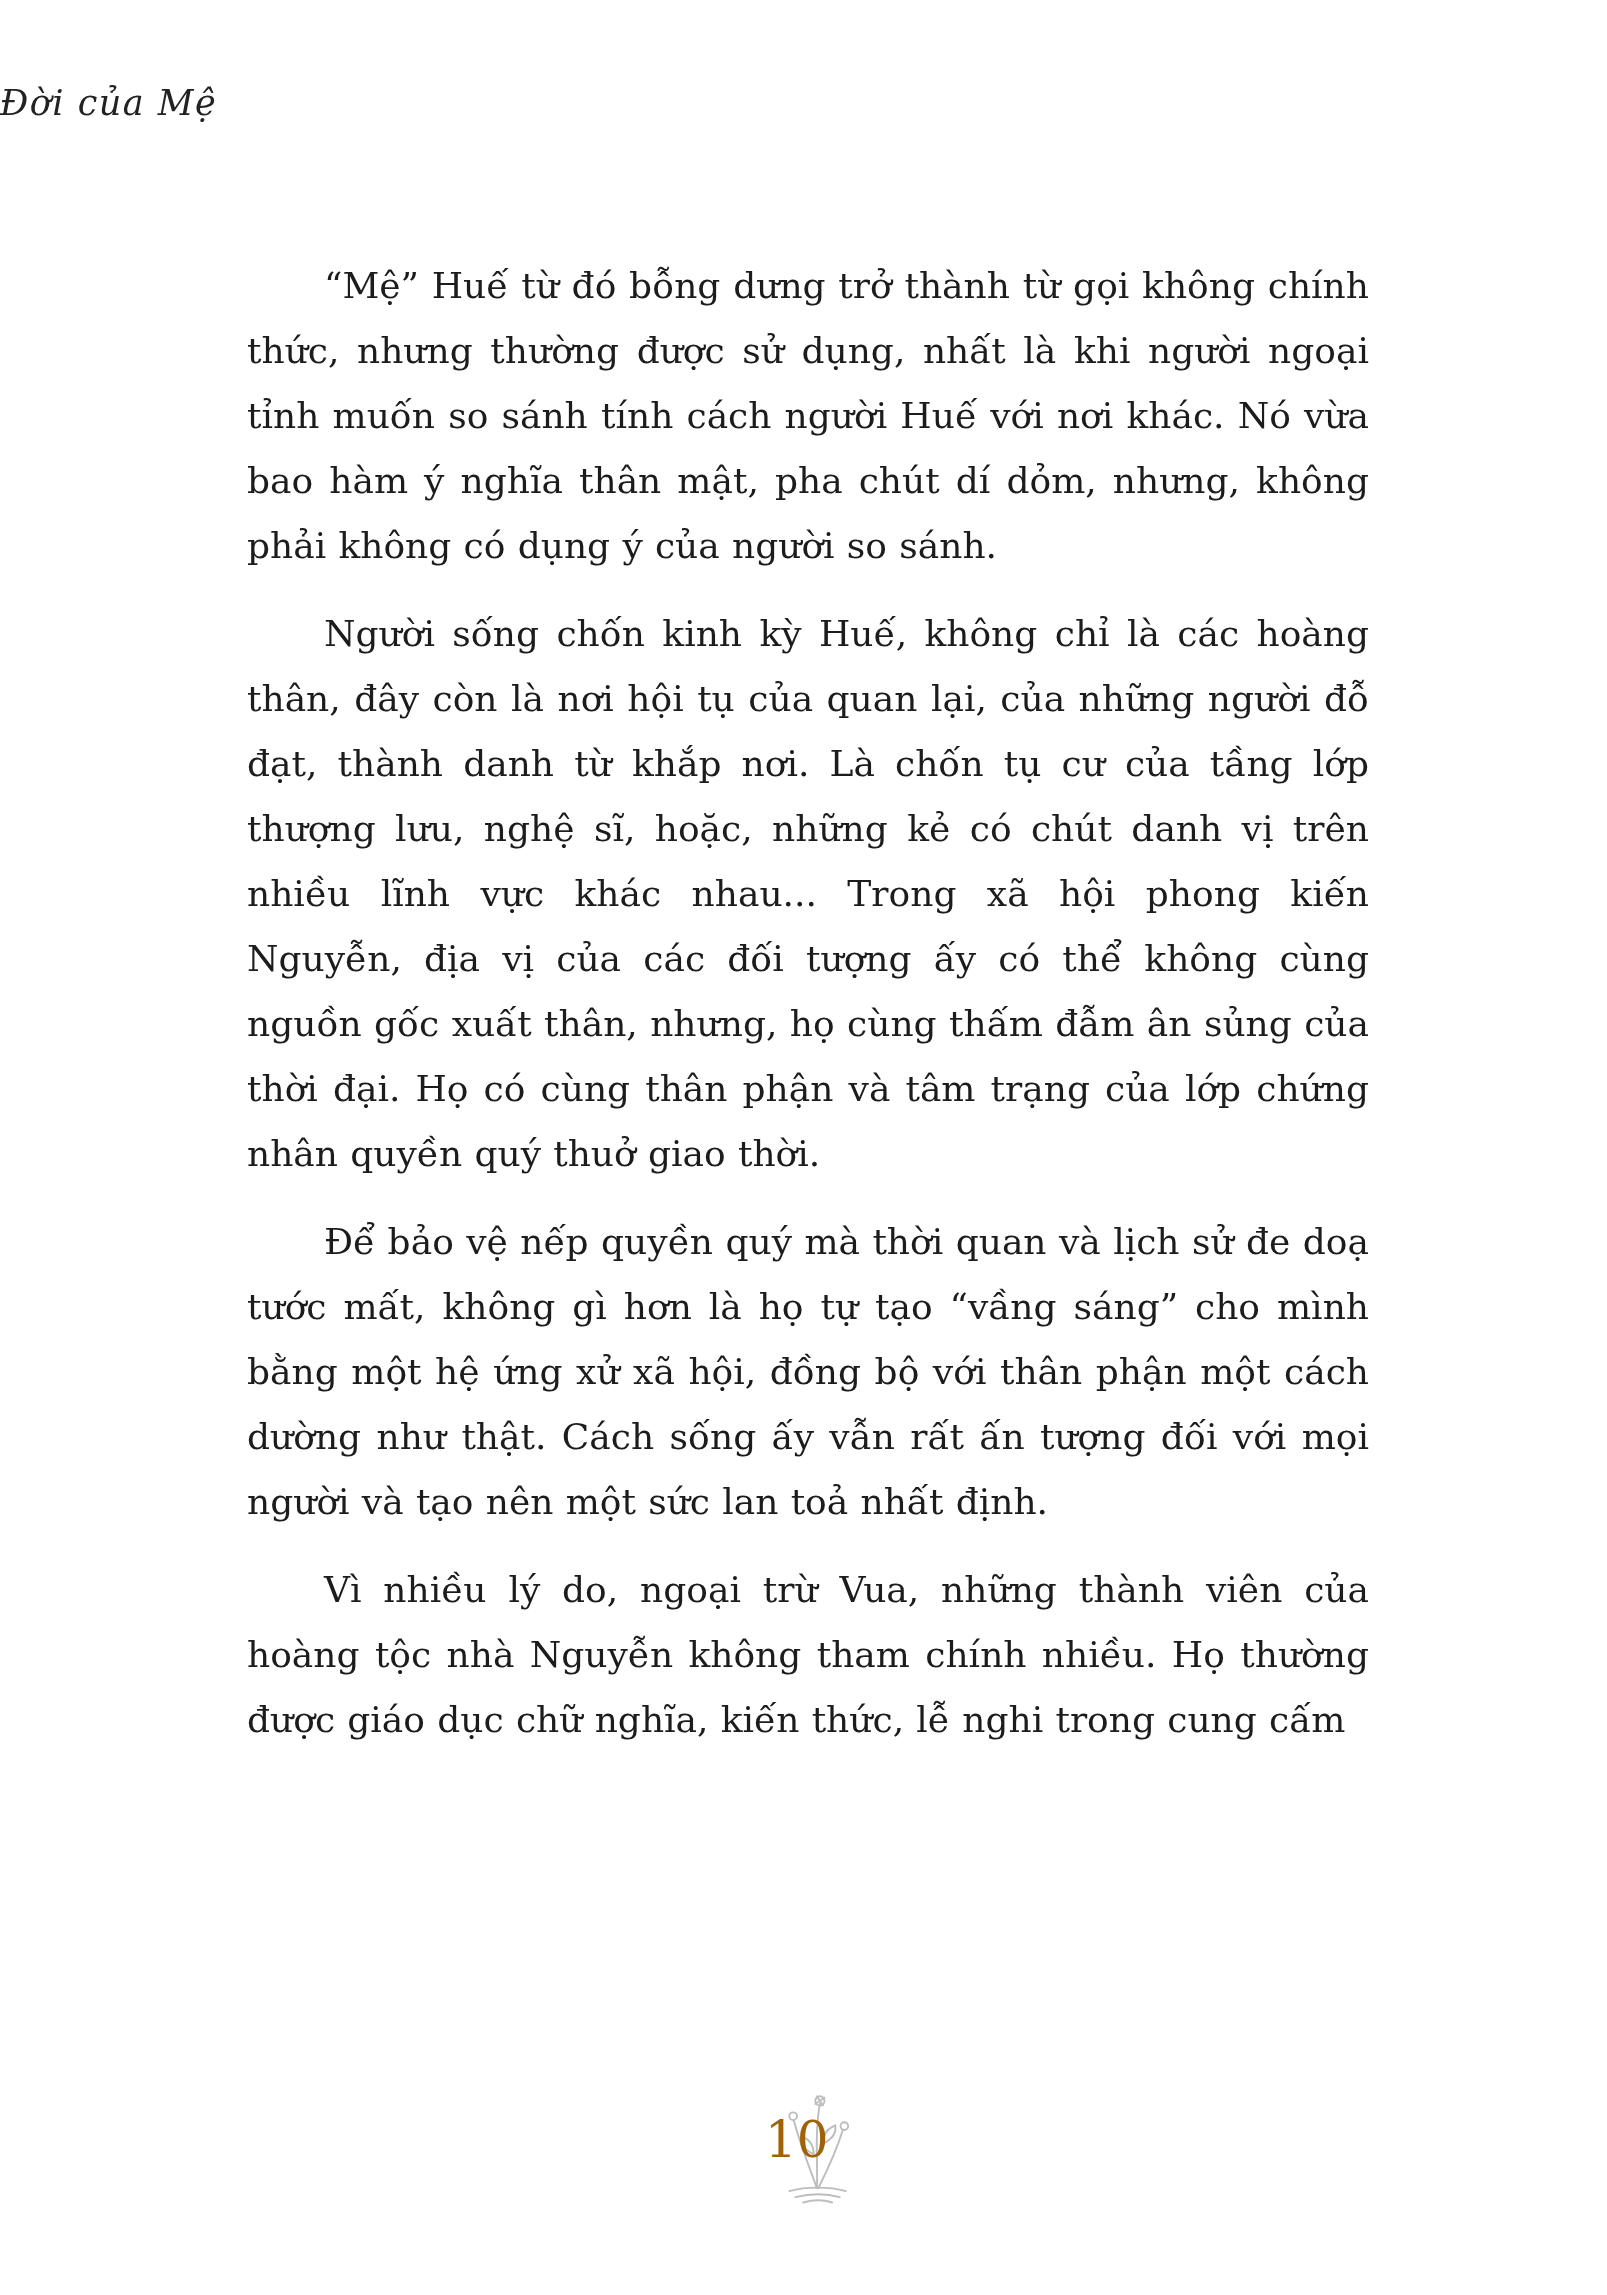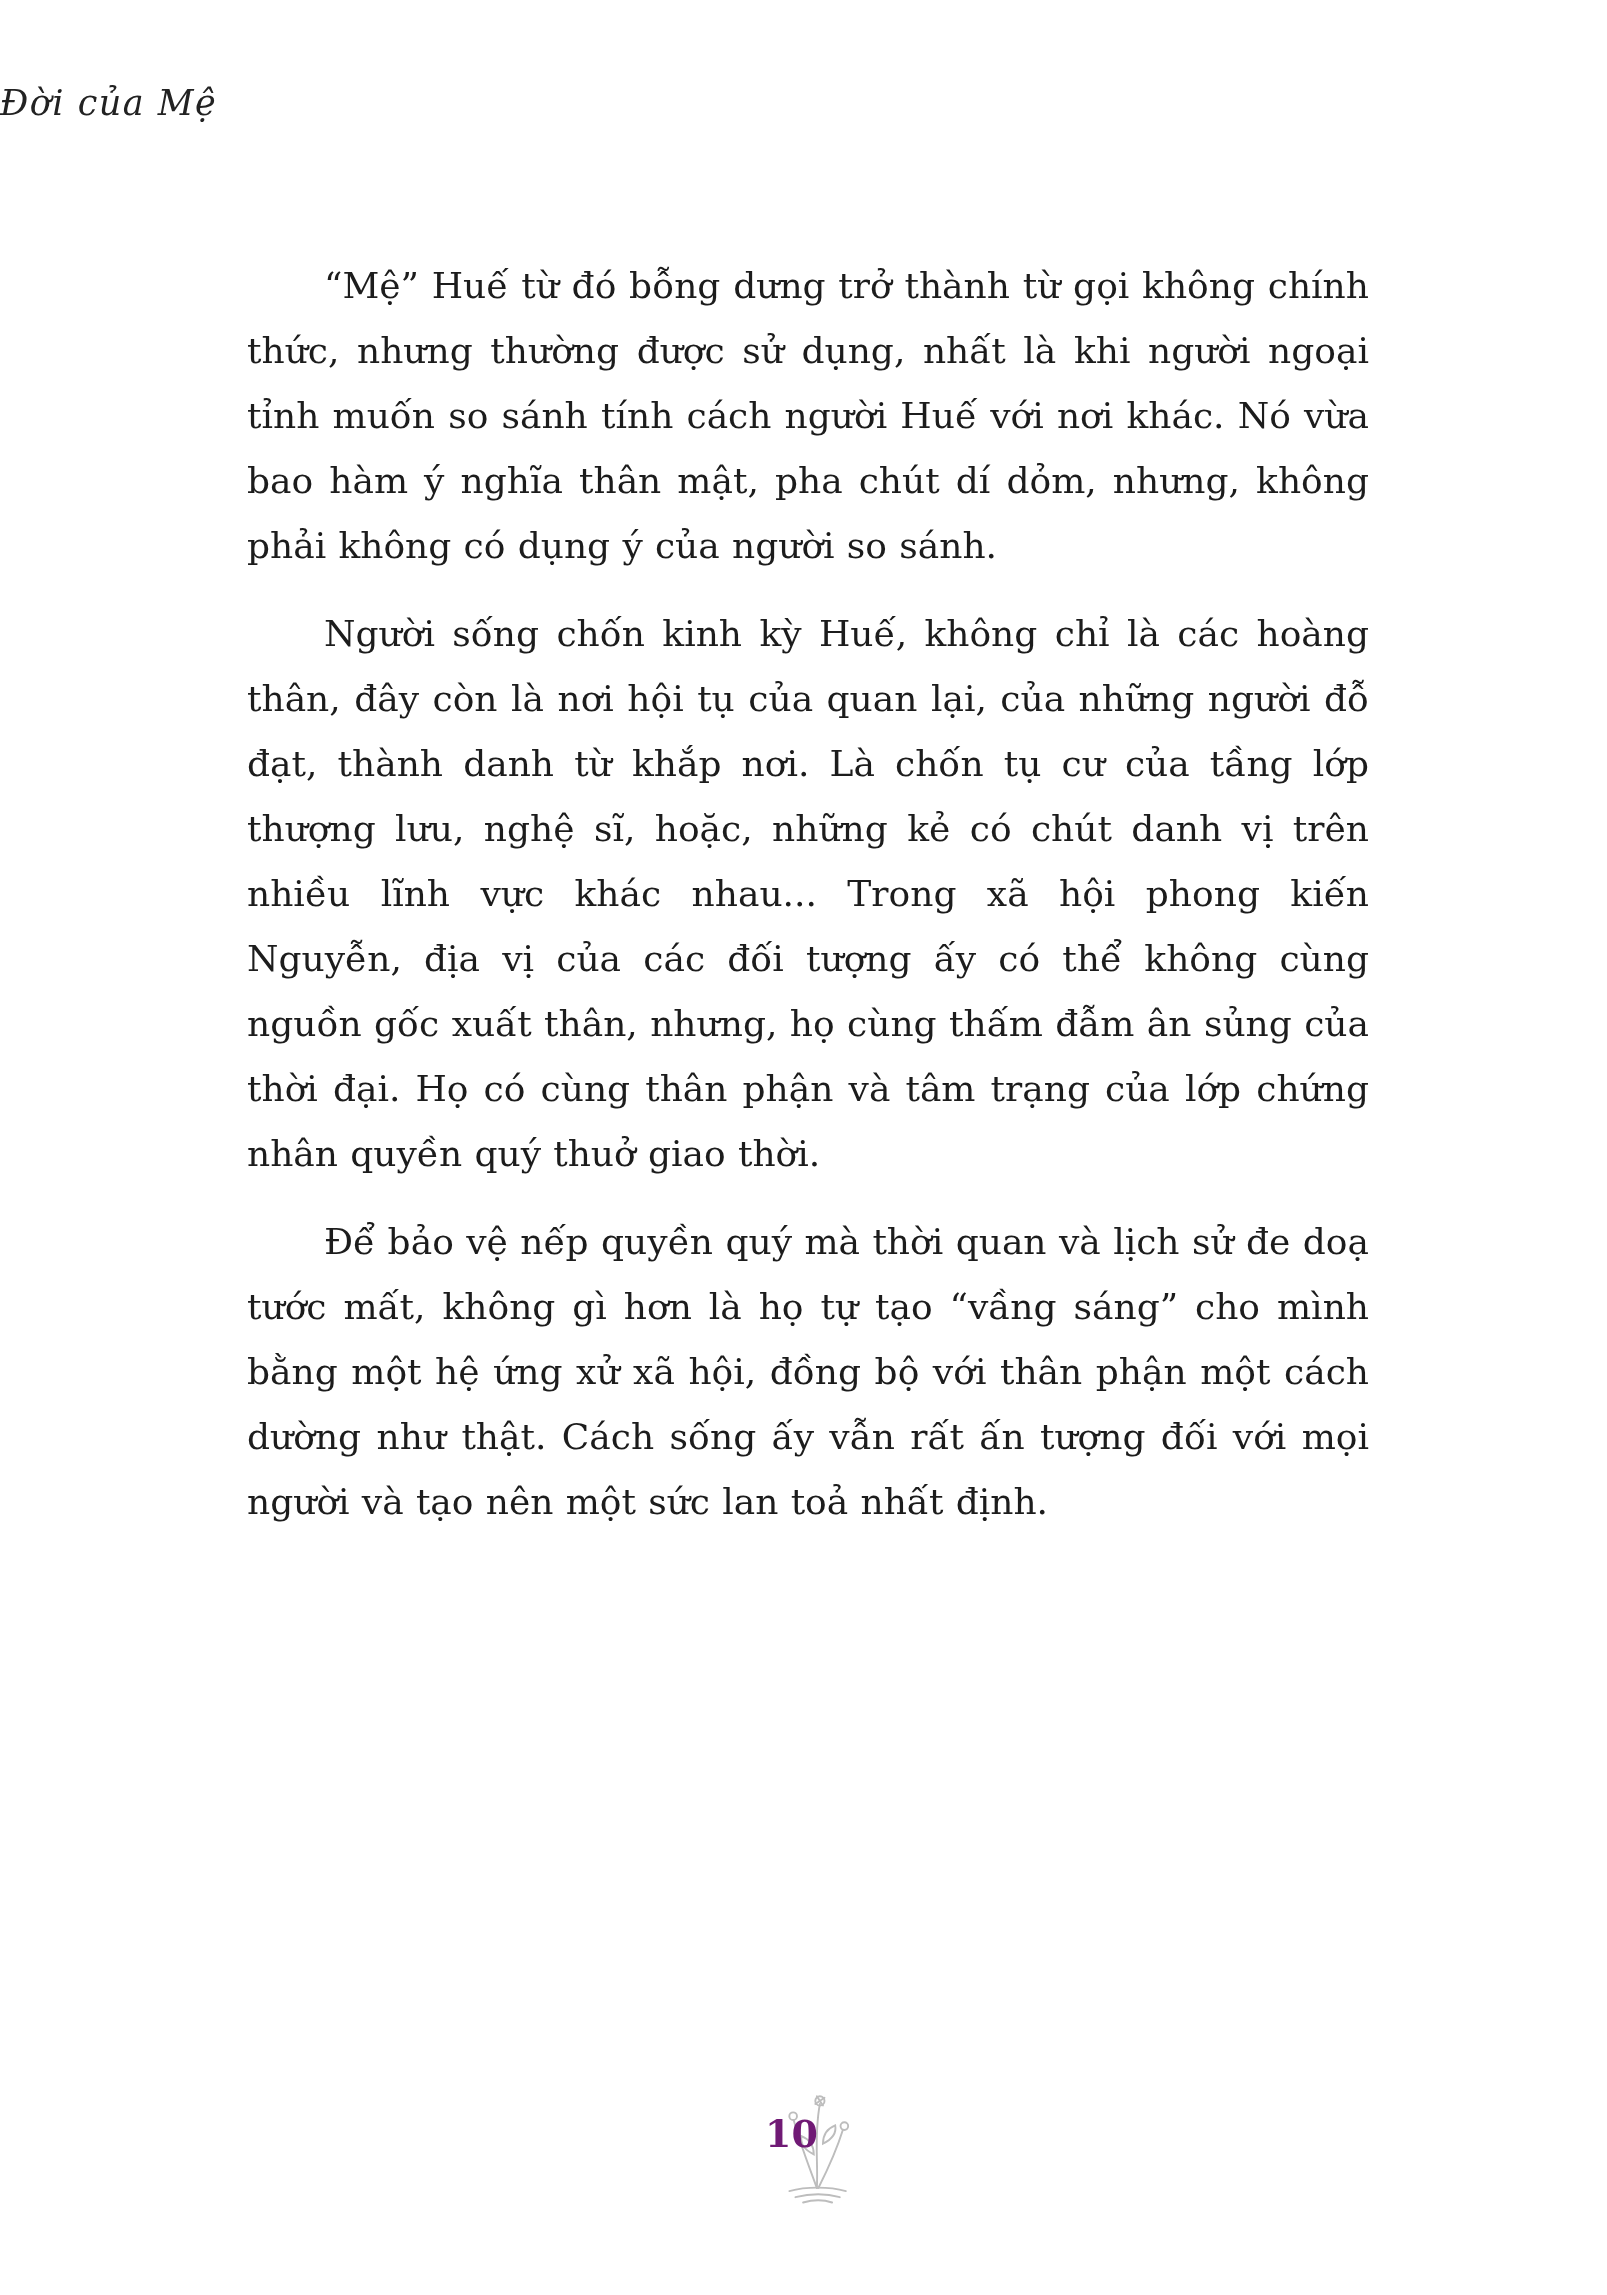--- a/index.html
+++ b/index.html
@@ -58,36 +58,37 @@
   .folio-ornament {
     position: absolute;
     left: 50%;
     top: 0;
     transform: translateX(-38%);
   }
   .folio-number {
     position: absolute;
     left: 26px;
     top: 21.4px;
-    font-size: 38px;
-    font-weight: 700;
-    color: #701a75;
+    font-size: 50px;
+    font-weight: 400;
+    color: #a16207;
   }
 </style>
 </head>
 <body>
 
 <div class="page">
 
   <div class="running-head">Đời của Mệ</div>
 
   <div class="content">
     <p>“Mệ” Huế từ đó bỗng dưng trở thành từ gọi không chính thức, nhưng thường được sử dụng, nhất là khi người ngoại tỉnh muốn so sánh tính cách người Huế với nơi khác. Nó vừa bao hàm ý nghĩa thân mật, pha chút dí dỏm, nhưng, không phải không có dụng ý của người so sánh.</p>
     <p>Người sống chốn kinh kỳ Huế, không chỉ là các hoàng thân, đây còn là nơi hội tụ của quan lại, của những người đỗ đạt, thành danh từ khắp nơi. Là chốn tụ cư của tầng lớp thượng lưu, nghệ sĩ, hoặc, những kẻ có chút danh vị trên nhiều lĩnh vực khác nhau... Trong xã hội phong kiến Nguyễn, địa vị của các đối tượng ấy có thể không cùng nguồn gốc xuất thân, nhưng, họ cùng thấm đẫm ân sủng của thời đại. Họ có cùng thân phận và tâm trạng của lớp chứng nhân quyền quý thuở giao thời.</p>
     <p>Để bảo vệ nếp quyền quý mà thời quan và lịch sử đe doạ tước mất, không gì hơn là họ tự tạo “vầng sáng” cho mình bằng một hệ ứng xử xã hội, đồng bộ với thân phận một cách dường như thật. Cách sống ấy vẫn rất ấn tượng đối với mọi người và tạo nên một sức lan toả nhất định.</p>
+    <p>Vì nhiều lý do, ngoại trừ Vua, những thành viên của hoàng tộc nhà Nguyễn không tham chính nhiều. Họ thường được giáo dục chữ nghĩa, kiến thức, lễ nghi trong cung cấm</p>
   </div>
 
   <div class="footer">
     <div class="folio-wrap">
       <svg class="folio-ornament" width="107" height="115" viewBox="0 0 140 150" fill="none" stroke="#bdbdbd" stroke-width="2.5" stroke-linecap="round">
 
         <path d="M70 128 C 72 95, 66 60, 74 18"></path>
         <path d="M70 128 C 60 100, 48 70, 40 40"></path>
         <path d="M72 128 C 84 104, 96 78, 104 52"></path>
 

